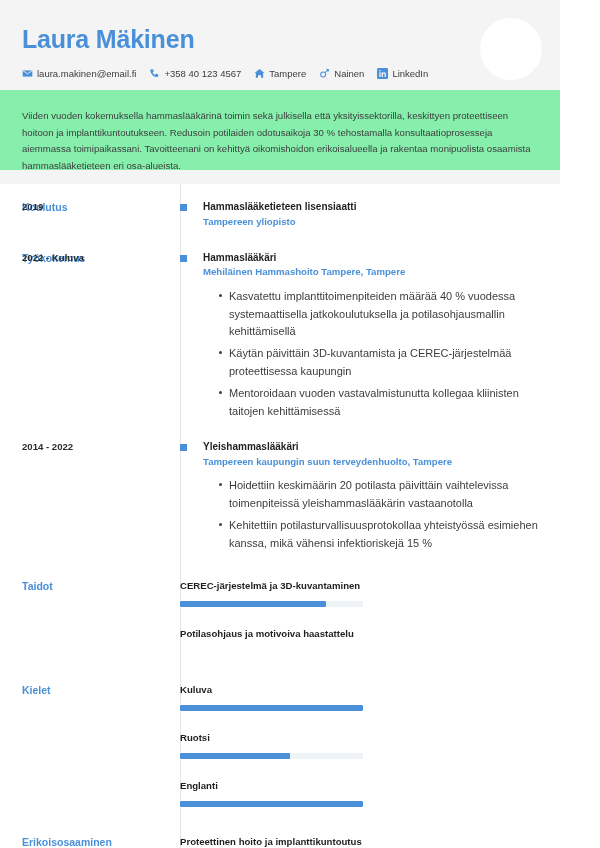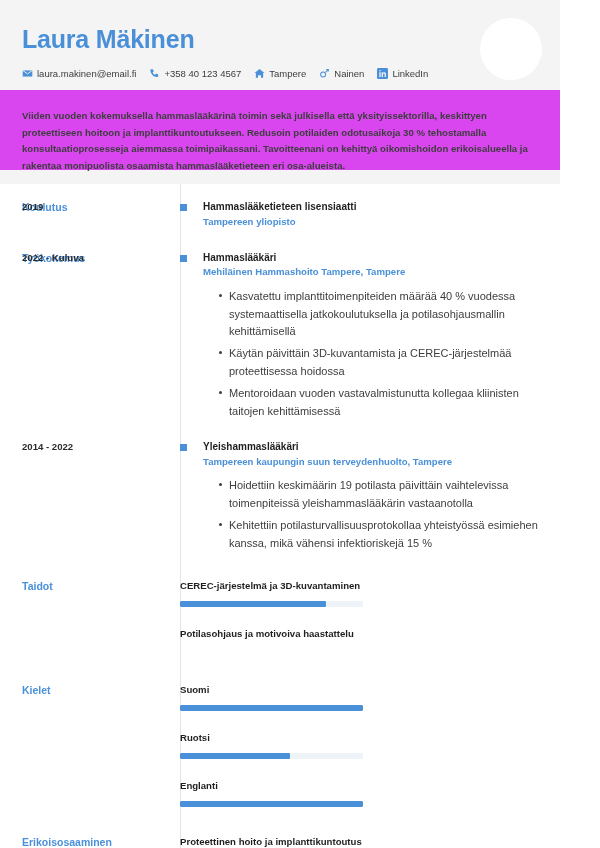--- a/index.html
+++ b/index.html
@@ -82,24 +82,23 @@
     height: 14px;
     background: #f4f4f4;
   }
 
   
   .summary {
     padding: 18px 22px 0 22px;
     font-size: 9.6px;
     line-height: 1.72;
     color: #3d3d3d;
-    background: #d946ef;
+    background: #86efac;
     height: 62px;
     box-sizing: content-box;
-    font-weight: bold;
   }
 
   
   .body-wrap {
     position: relative;
     padding-top: 16px;
   }
   .divider {
     position: absolute;
     left: 180px;
@@ -313,36 +312,36 @@
       <div class="sec-body">
 
         <div class="entry" style="margin-left:-158px;">
           <div class="entry-date">2022 - Kuluva</div>
           <div class="marker"></div>
           <div class="entry-content">
             <div class="entry-title">Hammaslääkäri</div>
             <div class="entry-sub">Mehiläinen Hammashoito Tampere, Tampere</div>
             <ul class="bullets">
               <li>Kasvatettu implanttitoimenpiteiden määrää 40 % vuodessa systemaattisella jatkokoulutuksella ja potilasohjausmallin kehittämisellä</li>
-              <li>Käytän päivittäin 3D-kuvantamista ja CEREC-järjestelmää proteettisessa hoidossa</li>
+              <li>Käytän päivittäin 3D-kuvantamista ja CEREC-järjestelmää proteettisessa kaupungin</li>
               <li>Mentoroidaan vuoden vastavalmistunutta kollegaa kliinisten taitojen kehittämisessä</li>
             </ul>
           </div>
         </div>
 
         <div class="sec-gap-sm"></div>
 
         <div class="entry" style="margin-left:-158px;">
           <div class="entry-date">2014 - 2022</div>
           <div class="marker"></div>
           <div class="entry-content">
             <div class="entry-title">Yleishammaslääkäri</div>
             <div class="entry-sub">Tampereen kaupungin suun terveydenhuolto, Tampere</div>
             <ul class="bullets">
-              <li>Hoidettiin keskimäärin 19 potilasta päivittäin vaihtelevissa toimenpiteissä yleishammaslääkärin vastaanotolla</li>
+              <li>Hoidettiin keskimäärin 20 potilasta päivittäin vaihtelevissa toimenpiteissä yleishammaslääkärin vastaanotolla</li>
               <li>Kehitettiin potilasturvallisuusprotokollaa yhteistyössä esimiehen kanssa, mikä vähensi infektioriskejä 15 %</li>
             </ul>
           </div>
         </div>
 
       </div>
     </div>
 
     <div class="sec-gap"></div>
 
@@ -366,21 +365,21 @@
       </div>
     </div>
 
     <div class="sec-gap-sm"></div>
 
     <div class="section">
       <div class="sec-label">Kielet</div>
       <div class="sec-body">
         <div class="grid2">
           <div class="cell">
-            <div class="cell-label">Suomi</div>
+            <div class="cell-label">Kuluva</div>
             <div class="bar-track">
               <div class="bar-fill" style="width: 100%;"></div>
             </div>
           </div>
           <div class="cell">
             <div class="cell-label">Ruotsi</div>
             <div class="bar-track">
               <div class="bar-fill" style="width: 60%;"></div>
             </div>
           </div>

